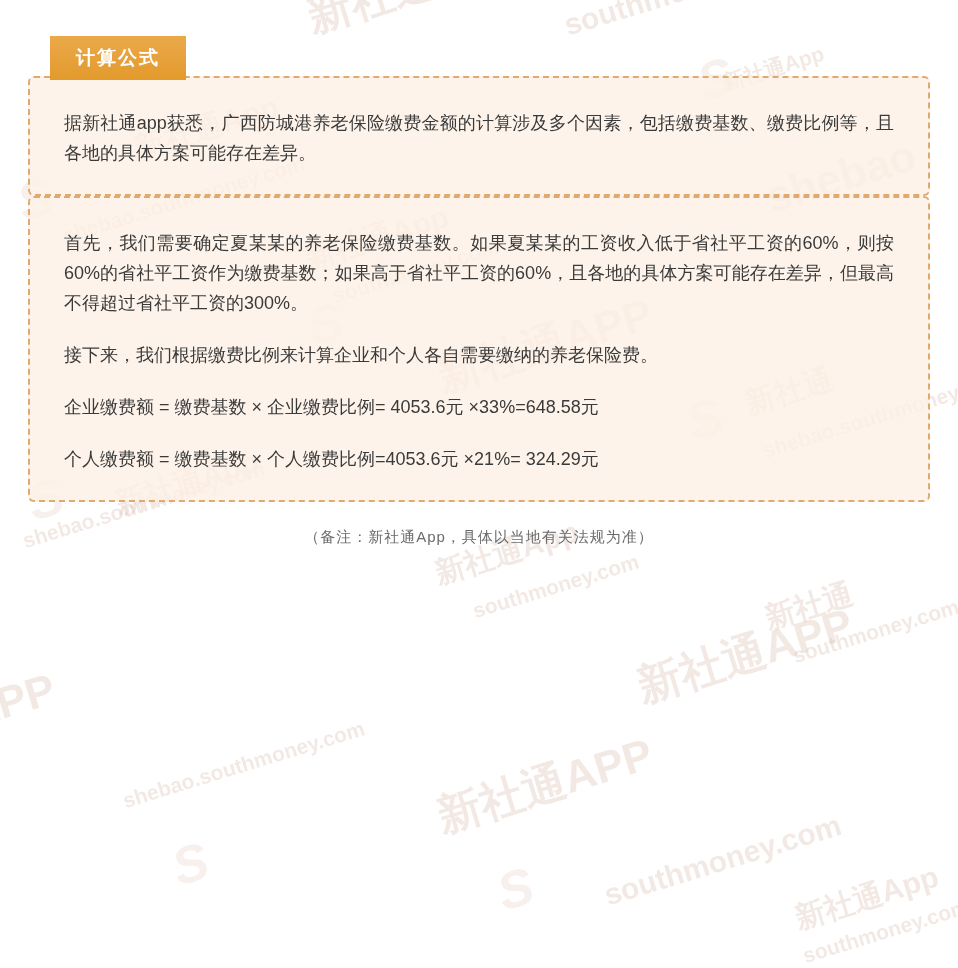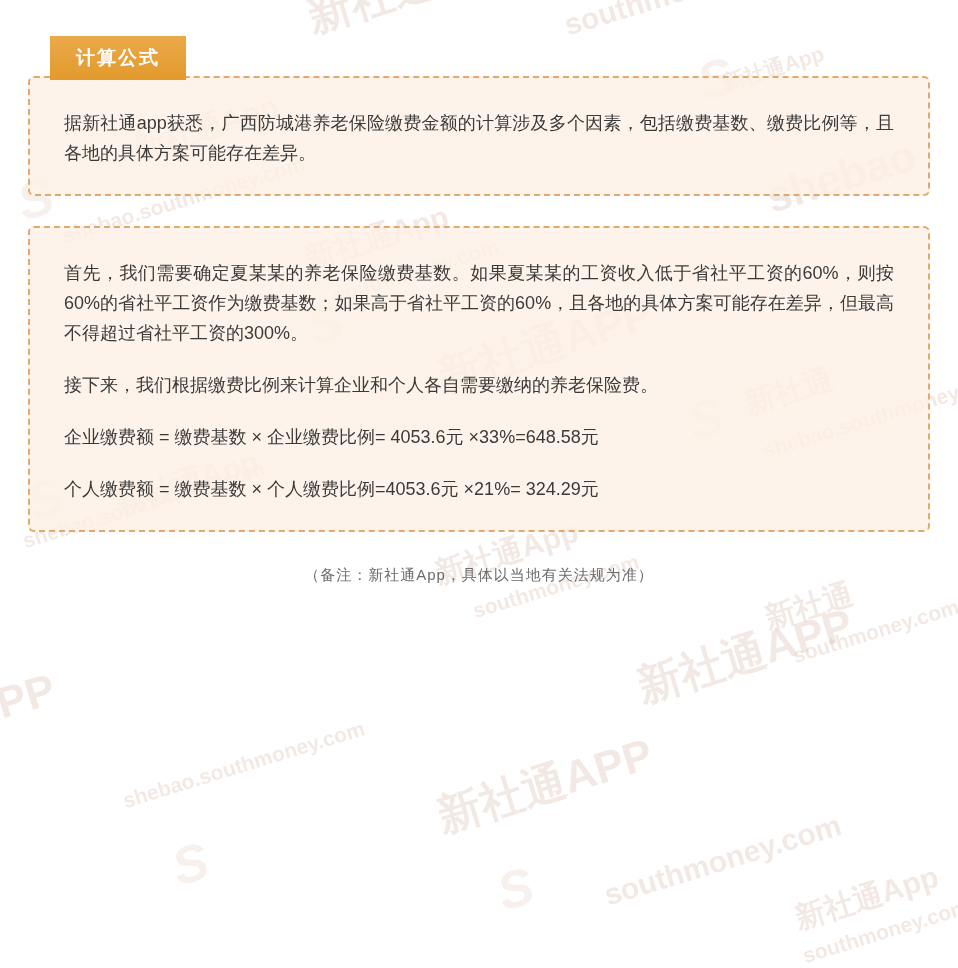--- a/index.html
+++ b/index.html
@@ -41,21 +41,21 @@
   .page {
     position: relative;
     z-index: 2;
     padding: 36px 28px 0 28px;
     box-sizing: border-box;
     height: 100%;
   }
 
   .section {
     position: relative;
-    margin-bottom: 34px;
+    margin-bottom: 4px;
   }
 
   .section-title {
     display: inline-block;
     background: #e8a33d;
     background: linear-gradient(180deg,#eaa94a 0%, #e39a2c 100%);
     color: #ffffff;
     font-size: 19px;
     font-weight: bold;
     letter-spacing: 2px;

